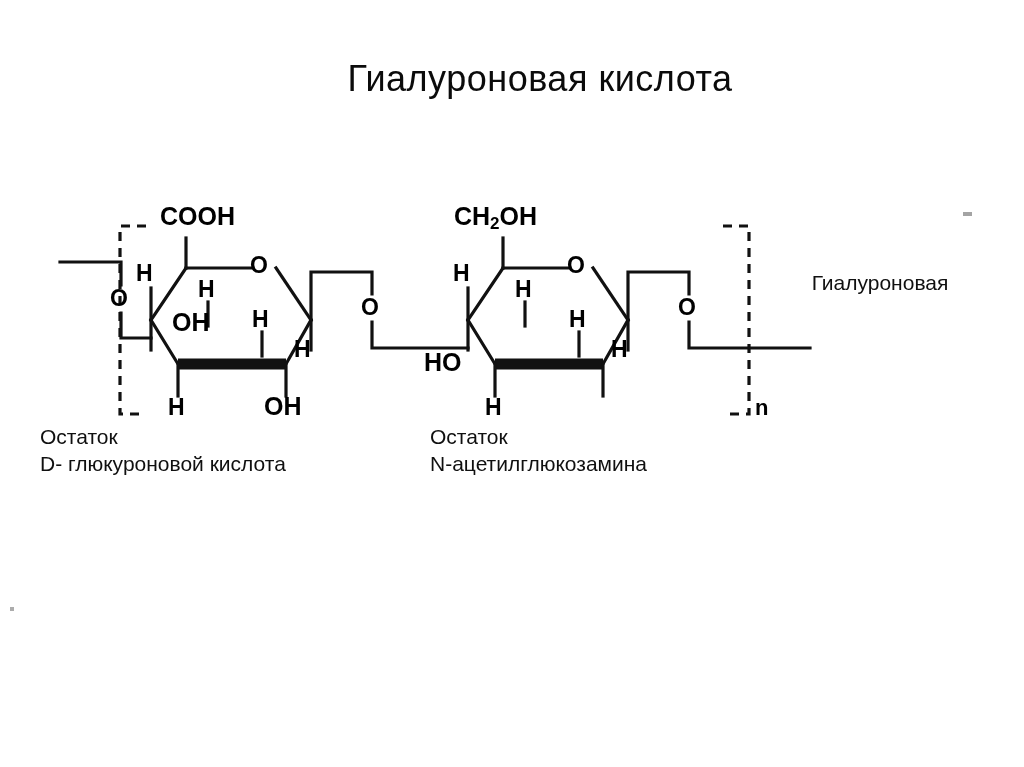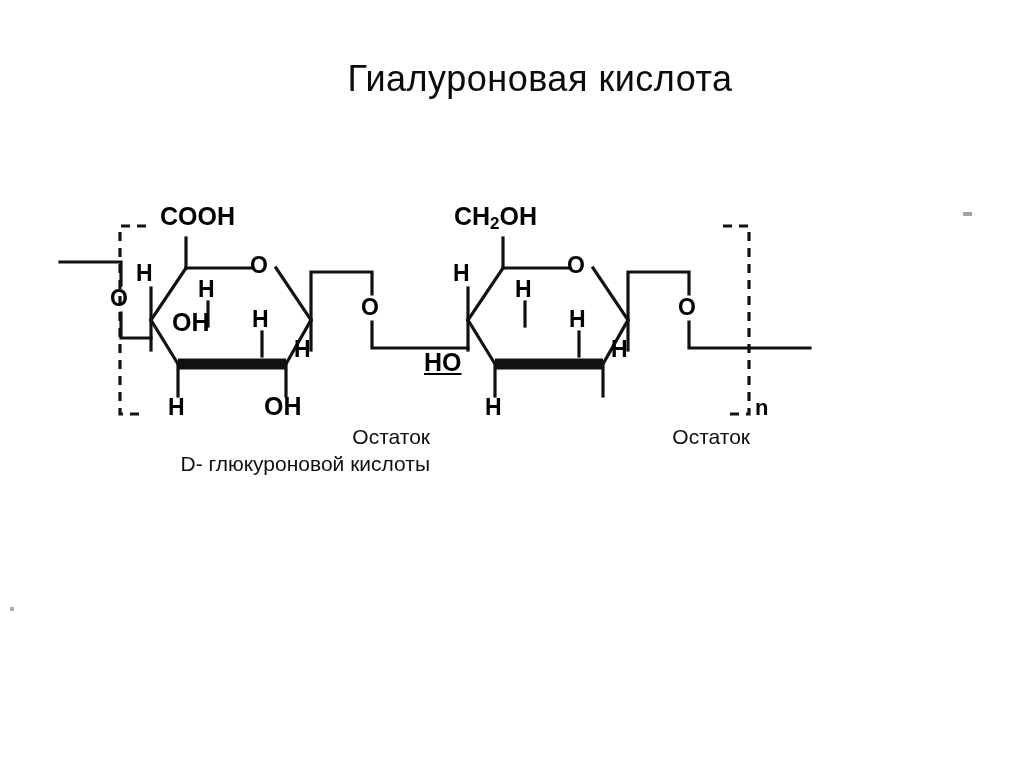--- a/index.html
+++ b/index.html
@@ -55,21 +55,21 @@
   }
   .lbl-atom { font-size: 23px; }
   .lbl-group { font-size: 25px; }
   .lbl-n { font-size: 22px; font-weight: 700; }
   .caption {
     position: absolute;
     font-family: "Liberation Sans", sans-serif;
     font-size: 21px;
     font-weight: 400;
     color: #101010;
-    text-align: right;
+    text-align: left;
     white-space: nowrap;
     line-height: 1.28;
   }
   .annotation {
     position: absolute;
     font-family: "Liberation Sans", sans-serif;
     font-size: 21px;
     font-weight: 400;
     color: #101010;
     text-align: center;
@@ -168,41 +168,43 @@
   <div class="chem-label lbl-atom" style="left:361px; top:106px;">O</div>
 
   <div class="chem-label lbl-group" style="left:454px; top:14px;">CH<sub>2</sub>OH</div>
 
   <div class="chem-label lbl-atom" style="left:567px; top:64px;">O</div>
 
   <div class="chem-label lbl-atom" style="left:453px; top:72px;">H</div>
 
   <div class="chem-label lbl-atom" style="left:515px; top:88px;">H</div>
 
-  <div class="chem-label lbl-group" style="left:424px; top:160px;text-decoration:underline;">HO</div>
+  <div class="chem-label lbl-group" style="left:424px; top:160px;">HO</div>
 
   <div class="chem-label lbl-atom" style="left:569px; top:118px;">H</div>
 
   <div class="chem-label lbl-atom" style="left:611px; top:148px;">H</div>
 
   <div class="chem-label lbl-atom" style="left:485px; top:206px;">H</div>
 
 
   <div class="chem-label lbl-atom" style="left:678px; top:106px;">O</div>
 
   <div class="chem-label lbl-n" style="left:755px; top:207px;">n</div>
 
   <div class="caption" style="left:40px; top:234px; width:390px;">
     <div>Остаток</div>
-    <div>D- глюкуроновой кислоты</div>
+    <div>D- глюкуроновой кислота</div>
   </div>
 
   <div class="caption" style="left:430px; top:234px; width:320px;">
     <div>Остаток</div>
+    <div>N-ацетилглюкозамина</div>
   </div>
 
   <div class="annotation" style="left:775px; top:80px; width:210px;">
+    <div>Гиалуроновая</div>
   </div>
 
   <div class="speck" style="left:963px; top:22px; width:9px; height:4px; opacity:0.55;"></div>
 </div>
 
 <div class="speck" style="left:10px; top:607px; width:4px; height:4px; opacity:0.5;"></div>
 
 </body></html>

